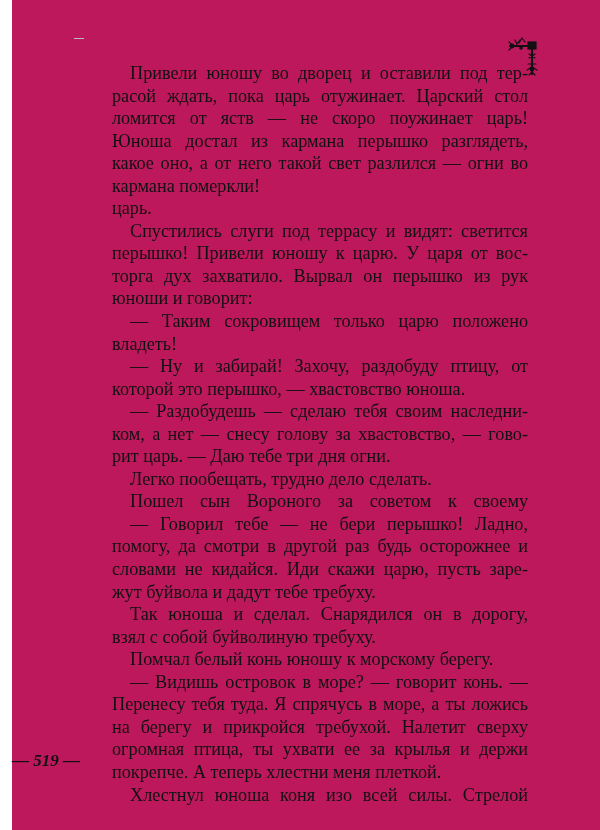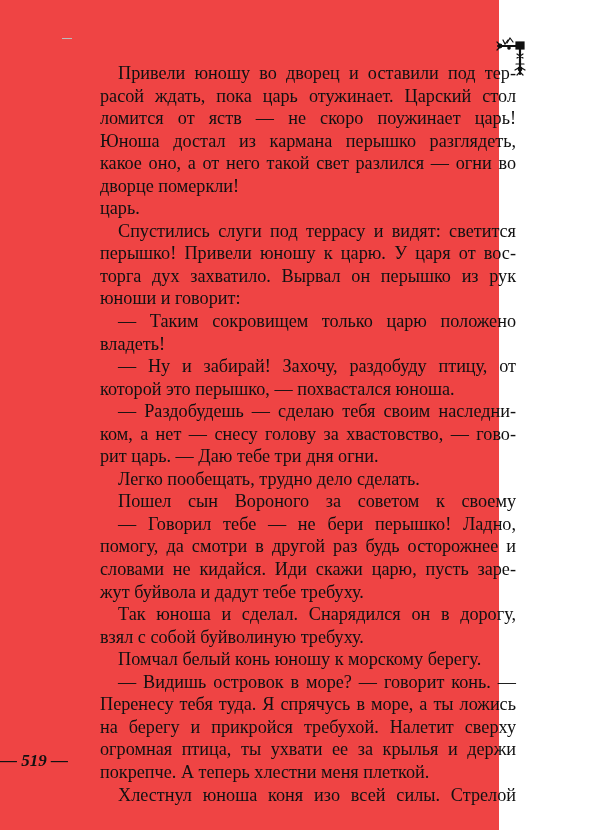--- a/index.html
+++ b/index.html
@@ -1,18 +1,18 @@
 <!DOCTYPE html>
 <html><head>
   <meta charset="utf-8">
   <style>
     html, body { margin: 0; padding: 0; background: #ffffff; }
     body { width: 600px; height: 830px; position: relative; overflow: hidden; }
     .page {
-      position: absolute; left: 0; top: 0; width: 499px; height: 830px; background: #ef4444;
+      position: absolute; left: 12px; top: 0; width: 588px; height: 830px; background: #be185d;
     }
     .speck { position: absolute; left: 62px; top: 38px; width: 10px; height: 1px; background: #bbb; }
     .ornament { position: absolute; left: 494px; top: 34px; width: 34px; height: 44px; }
     .text {
       position: absolute; left: 100px; top: 62px; width: 416px;
       font-family: "Liberation Serif", "DejaVu Serif", serif;
       font-size: 18.2px; line-height: 22.55px; color: #111;
     }
     .line {
       display: block; white-space: nowrap; height: 22.55px;
@@ -48,30 +48,30 @@
       <circle cx="26" cy="35" r="1.8"></circle>
     </g>
   </svg>
 
   <div class="text" id="text-block">
       <span class="line indent">Привели юношу во дворец и оставили под тер-</span>
       <span class="line">расой ждать, пока царь отужинает. Царский стол</span>
       <span class="line">ломится от яств — не скоро поужинает царь!</span>
       <span class="line">Юноша достал из кармана перышко разглядеть,</span>
       <span class="line">какое оно, а от него такой свет разлился — огни во</span>
-      <span class="line last">дворце померкли!</span>
+      <span class="line last">кармана померкли!</span>
       <span class="line last">царь.</span>
       <span class="line indent">Спустились слуги под террасу и видят: светится</span>
       <span class="line">перышко! Привели юношу к царю. У царя от вос-</span>
       <span class="line">торга дух захватило. Вырвал он перышко из рук</span>
       <span class="line last">юноши и говорит:</span>
       <span class="line indent">— Таким сокровищем только царю положено</span>
       <span class="line last">владеть!</span>
       <span class="line indent">— Ну и забирай! Захочу, раздобуду птицу, от</span>
-      <span class="line last">которой это перышко, — похвастался юноша.</span>
+      <span class="line last">которой это перышко, — хвастовство юноша.</span>
       <span class="line indent">— Раздобудешь — сделаю тебя своим наследни-</span>
       <span class="line">ком, а нет — снесу голову за хвастовство, — гово-</span>
       <span class="line last">рит царь. — Даю тебе три дня огни.</span>
       <span class="line indent last">Легко пообещать, трудно дело сделать.</span>
       <span class="line indent">Пошел сын Вороного за советом к своему</span>
       <span class="line indent">— Говорил тебе — не бери перышко! Ладно,</span>
       <span class="line">помогу, да смотри в другой раз будь осторожнее и</span>
       <span class="line">словами не кидайся. Иди скажи царю, пусть заре-</span>
       <span class="line last">жут буйвола и дадут тебе требуху.</span>
       <span class="line indent">Так юноша и сделал. Снарядился он в дорогу,</span>

